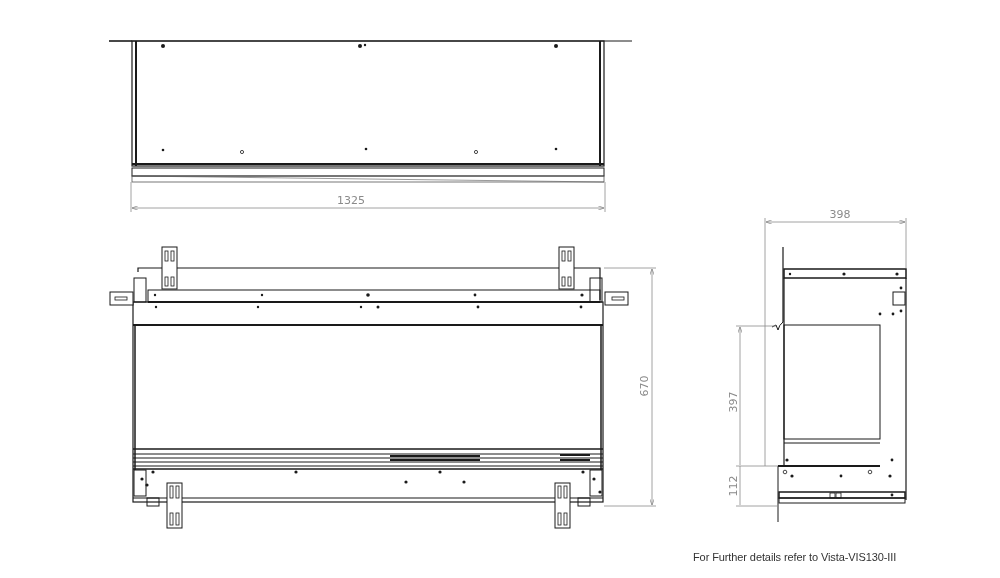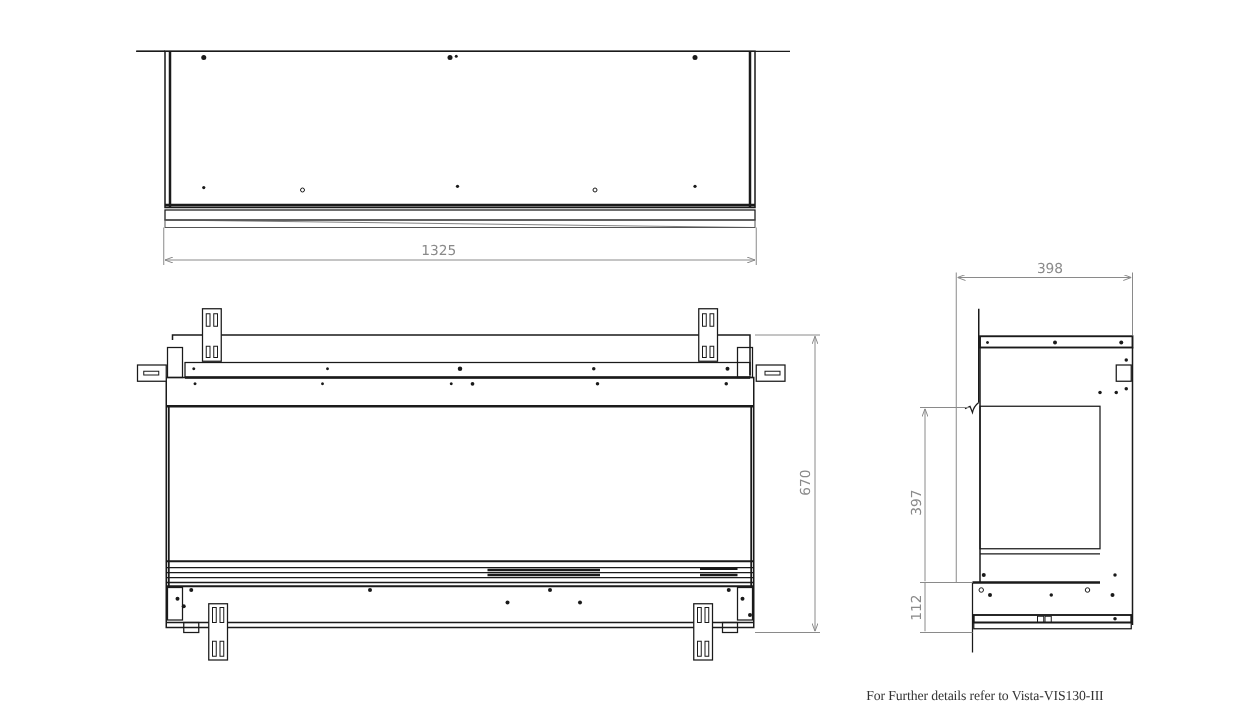--- a/index.html
+++ b/index.html
@@ -1,19 +1,19 @@
 <!DOCTYPE html>
 <html><head>
 <meta charset="utf-8">
 <style>
   html,body{margin:0;padding:0;background:#fff;}
   body{width:1000px;height:578px;position:relative;overflow:hidden;font-family:"Liberation Sans",sans-serif;}
   svg{position:absolute;left:0;top:0;}
   .dim{font-family:"DejaVu Sans",sans-serif;font-size:11px;fill:#8a8a8a;}
-  .note{position:absolute;left:693px;top:551px;font-family:Liberation Serif, serif;font-size:11px;color:#333;letter-spacing:-0.1px;}
+  .note{position:absolute;left:693px;top:551px;font-family:Liberation Sans, sans-serif;font-size:11px;color:#333;letter-spacing:-0.1px;}
 </style>
 </head>
 <body>
 
 <svg width="1000" height="578" viewBox="0 0 1000 578">
   <defs>
     <marker id="arr" markerWidth="8" markerHeight="6" refX="8" refY="3" orient="auto-start-reverse">
       <path d="M0,0 L8,3 L0,6" fill="none" stroke="#8a8a8a" stroke-width="1"></path>
     </marker>
   </defs>

